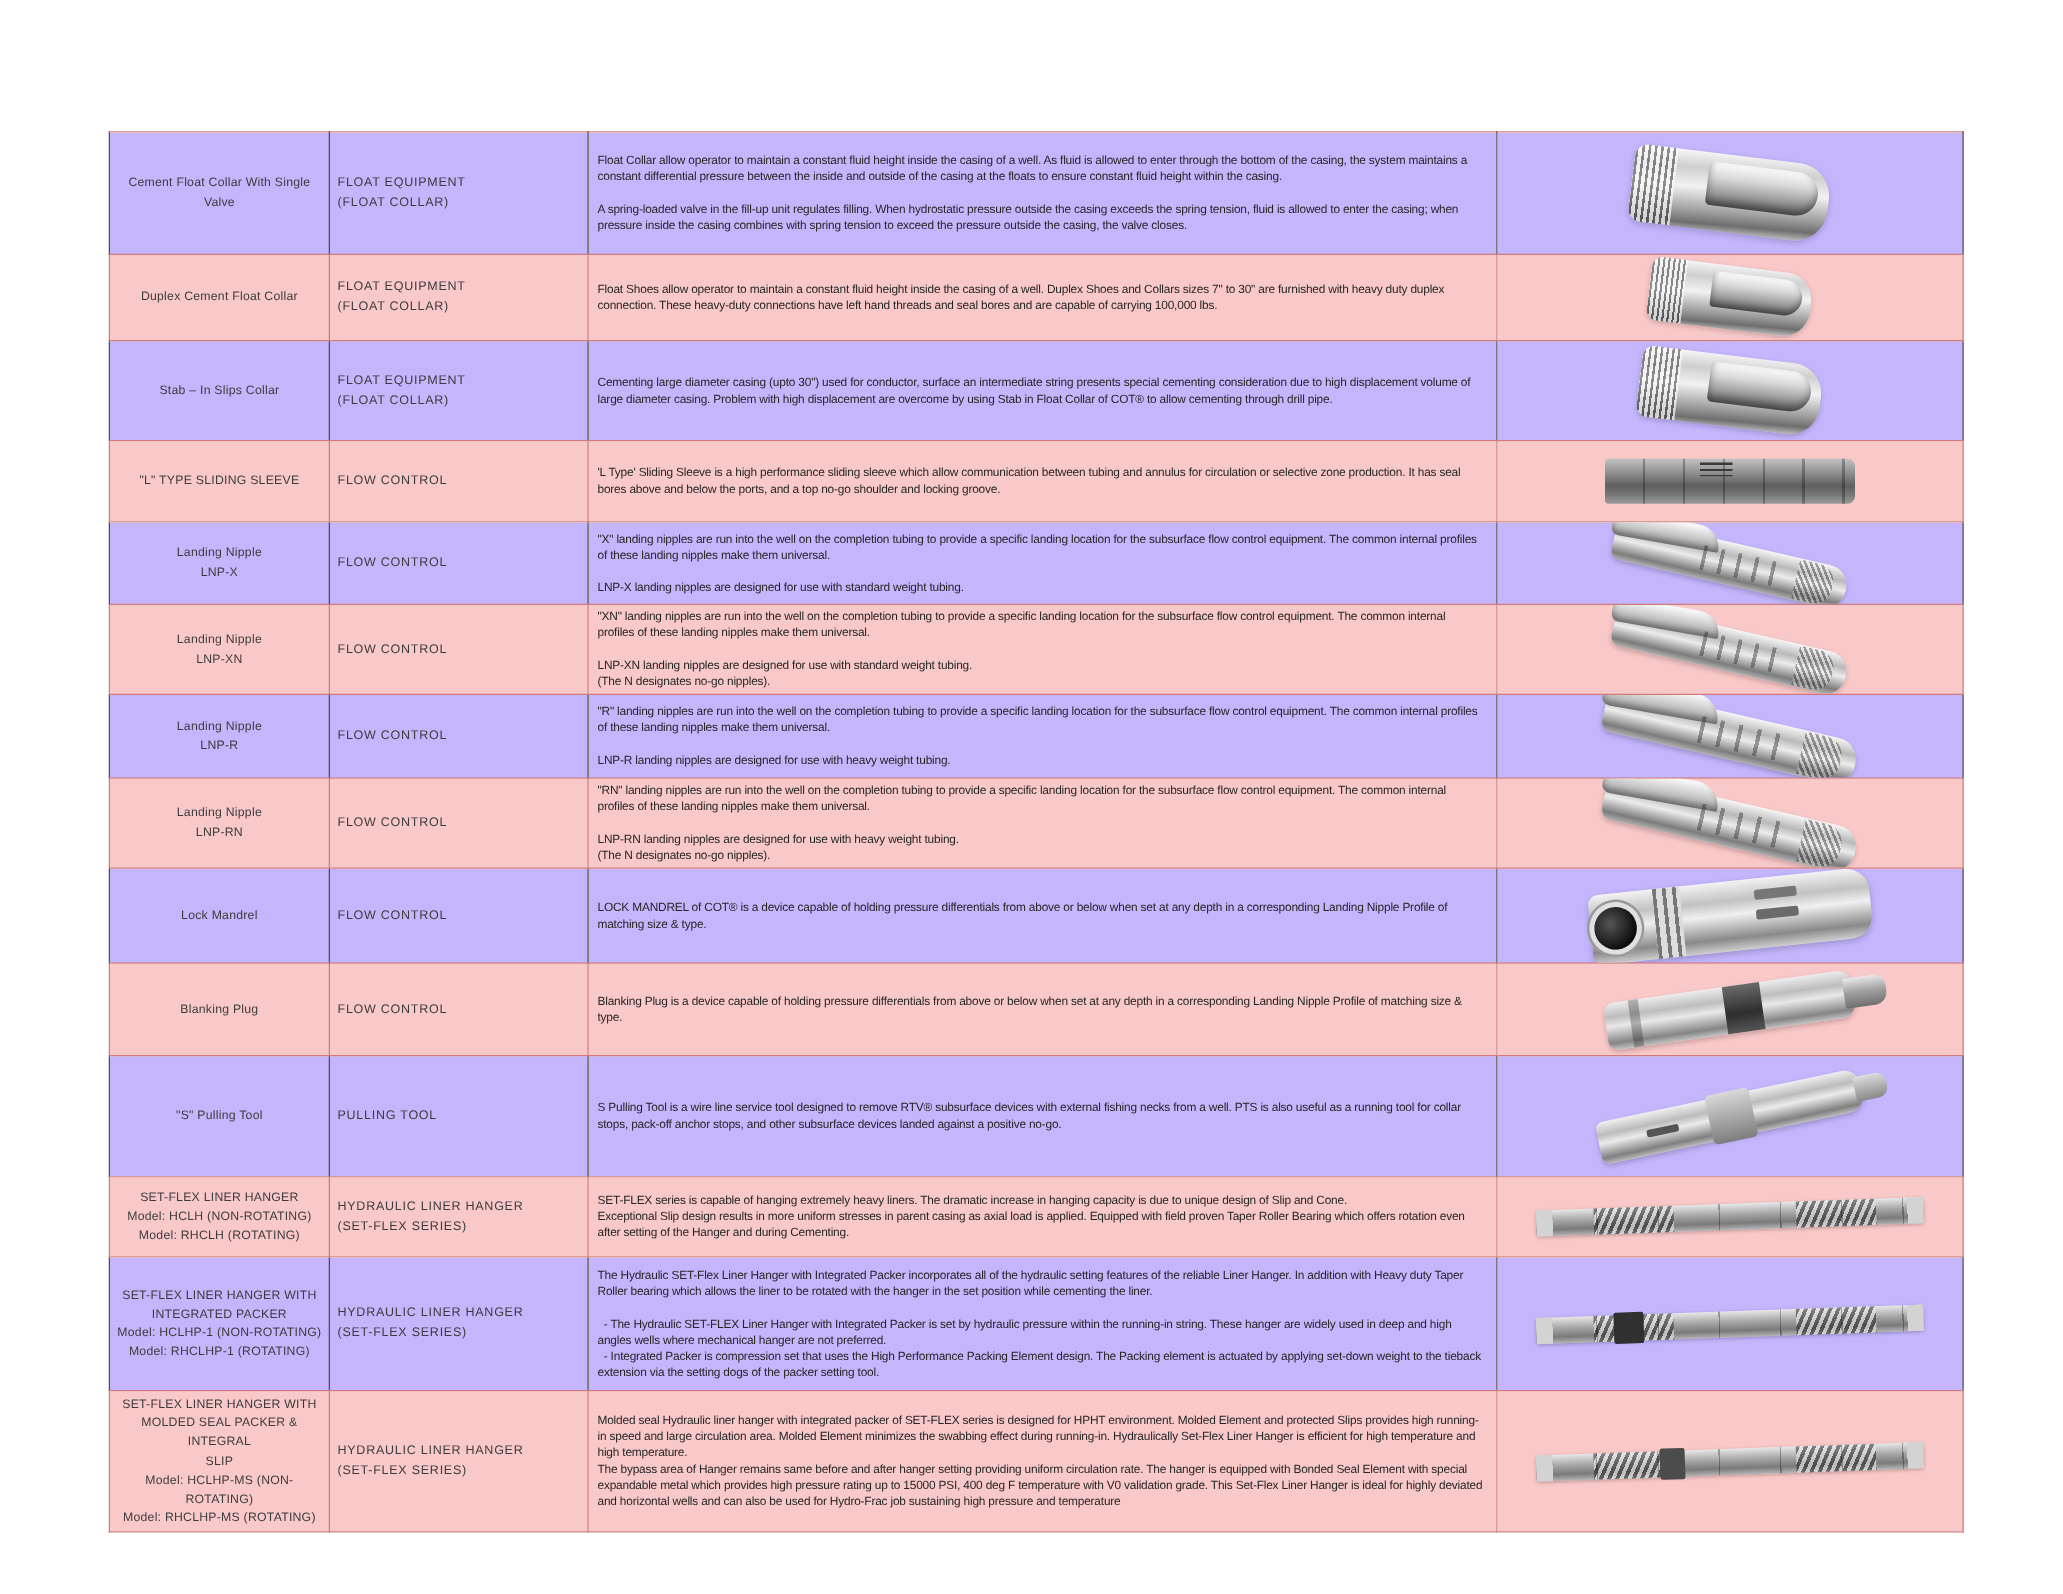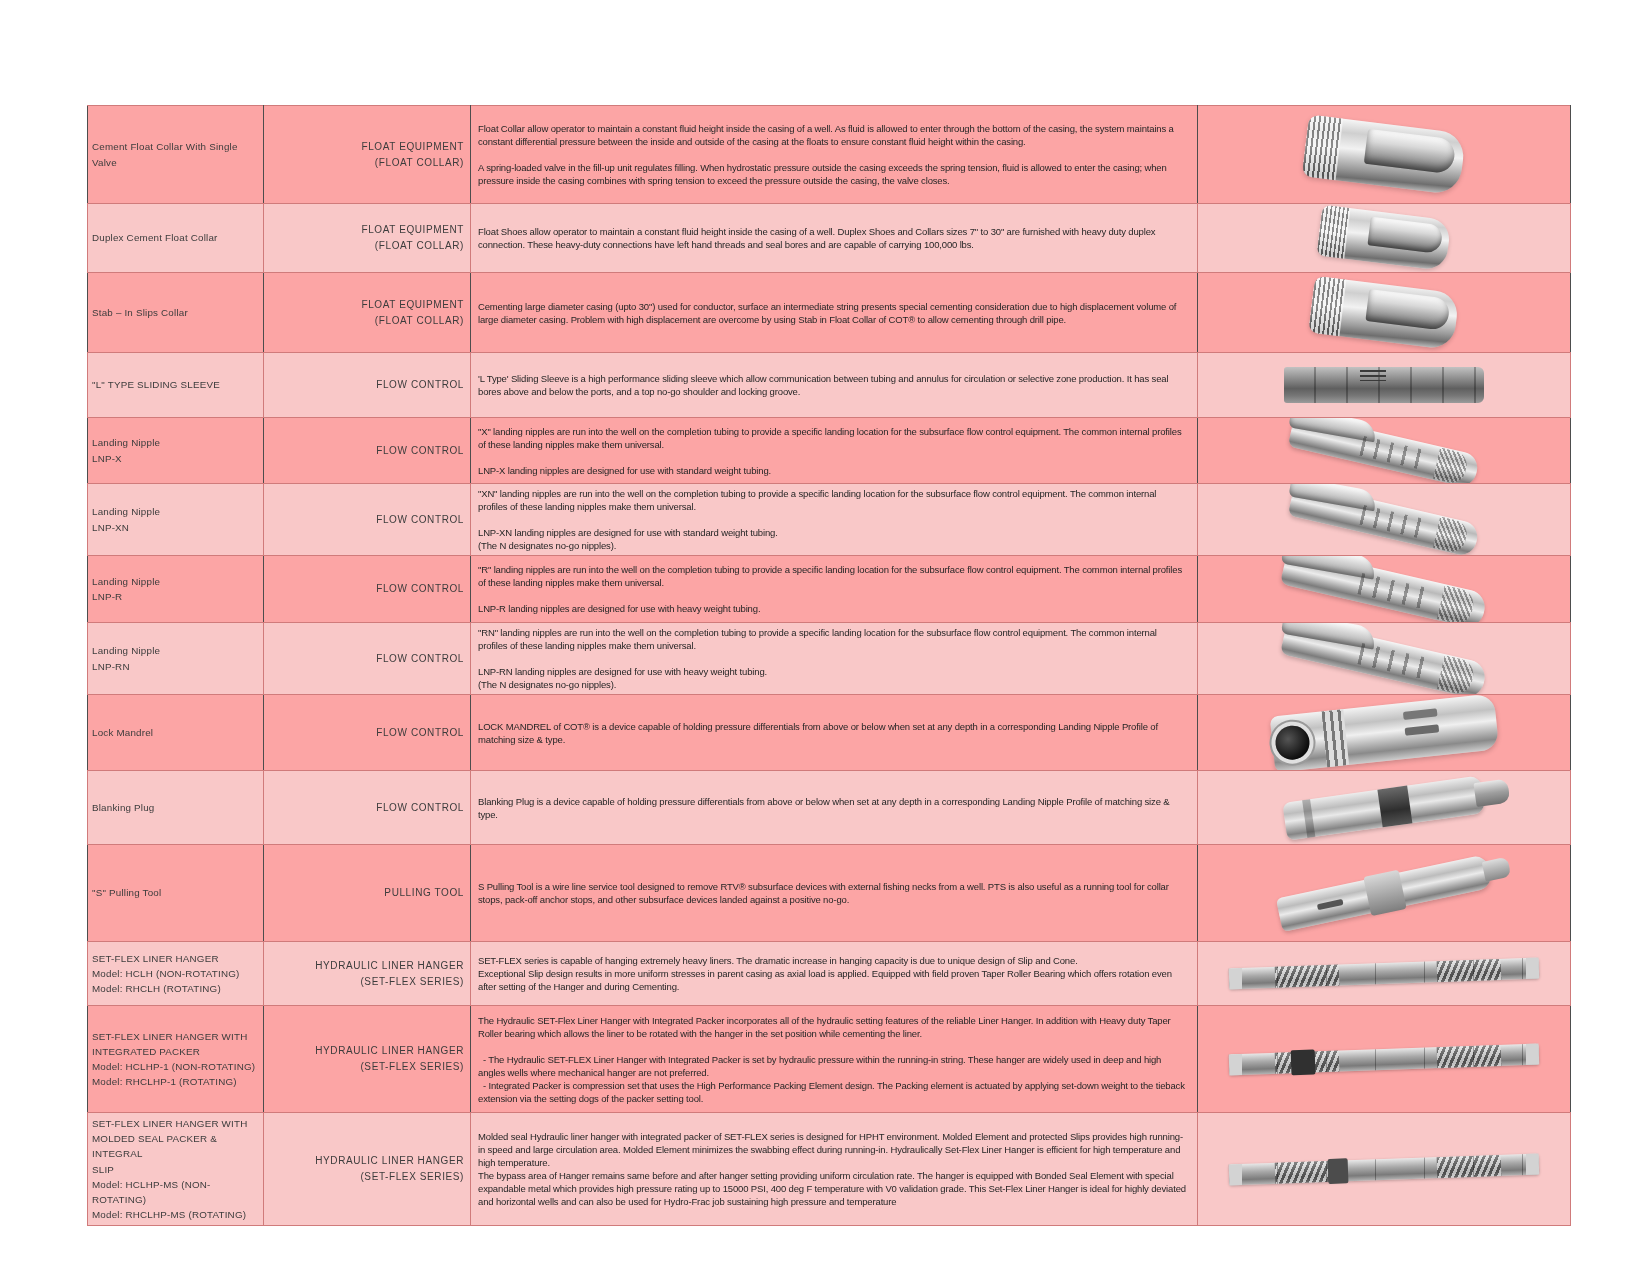--- a/index.html
+++ b/index.html
@@ -2,26 +2,26 @@
 <html><head>
 <meta charset="utf-8">
 <title>Completion Equipment Catalog</title>
 <style>
   html,body{margin:0;padding:0;background:#fff;}
   .page{position:relative;width:1650px;height:1275px;background:#fff;overflow:hidden;
         font-family:"Liberation Sans",sans-serif;}
   table.catalog{position:absolute;left:87px;top:105px;width:1483px;
         border-collapse:collapse;table-layout:fixed;}
   td{vertical-align:middle;overflow:hidden;}
-  tr.white td{background:#fca5a5;border-top:1px solid #d07b7b;border-bottom:1px solid #d07b7b;
+  tr.white td{background:#c4b5fd;border-top:1px solid #d07b7b;border-bottom:1px solid #d07b7b;
         border-left:1px solid #4d4d4d;border-right:1px solid #4d4d4d;}
   tr.pink td{background:#f9c8c8;border:1px solid #d07b7b;}
-  .c-name{font-size:9.8px;letter-spacing:.2px;color:#3c3c3c;text-align:left;
+  .c-name{font-size:9.8px;letter-spacing:.2px;color:#3c3c3c;text-align:center;
         line-height:1.55;padding:3px 4px;white-space:pre-line;}
-  .c-cat{font-size:10px;letter-spacing:.6px;color:#3c3c3c;text-align:right;
+  .c-cat{font-size:10px;letter-spacing:.6px;color:#3c3c3c;text-align:left;
         line-height:1.6;padding:3px 6px;white-space:pre-line;text-transform:uppercase;}
   .c-desc{font-size:9.5px;letter-spacing:-.15px;color:#262626;text-align:left;
         line-height:13px;padding:3px 10px 3px 7px;white-space:pre-line;}
   .c-img{text-align:center;padding:2px;}
 
   
   .tool{position:relative;display:inline-block;vertical-align:middle;}
   .tool::before,.tool::after{position:absolute;}
   .tool span{display:none;position:absolute;}
 

